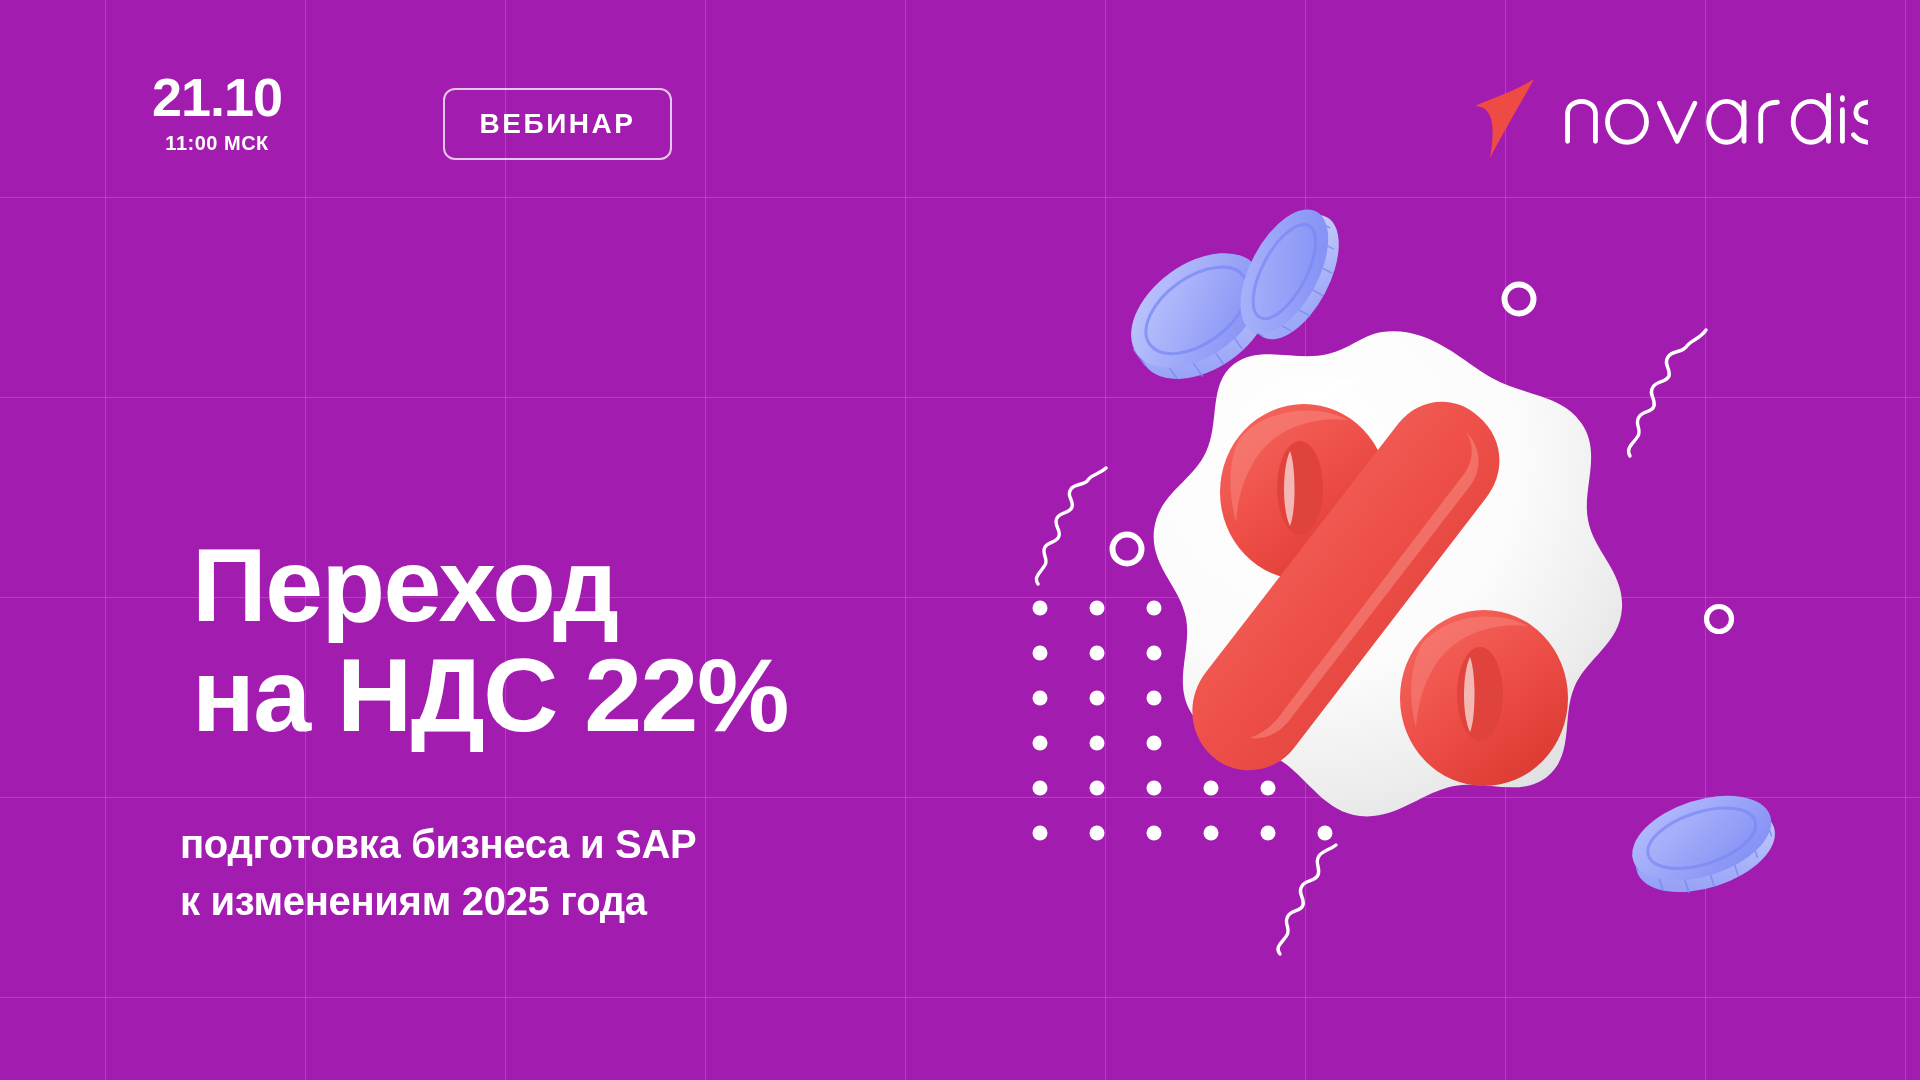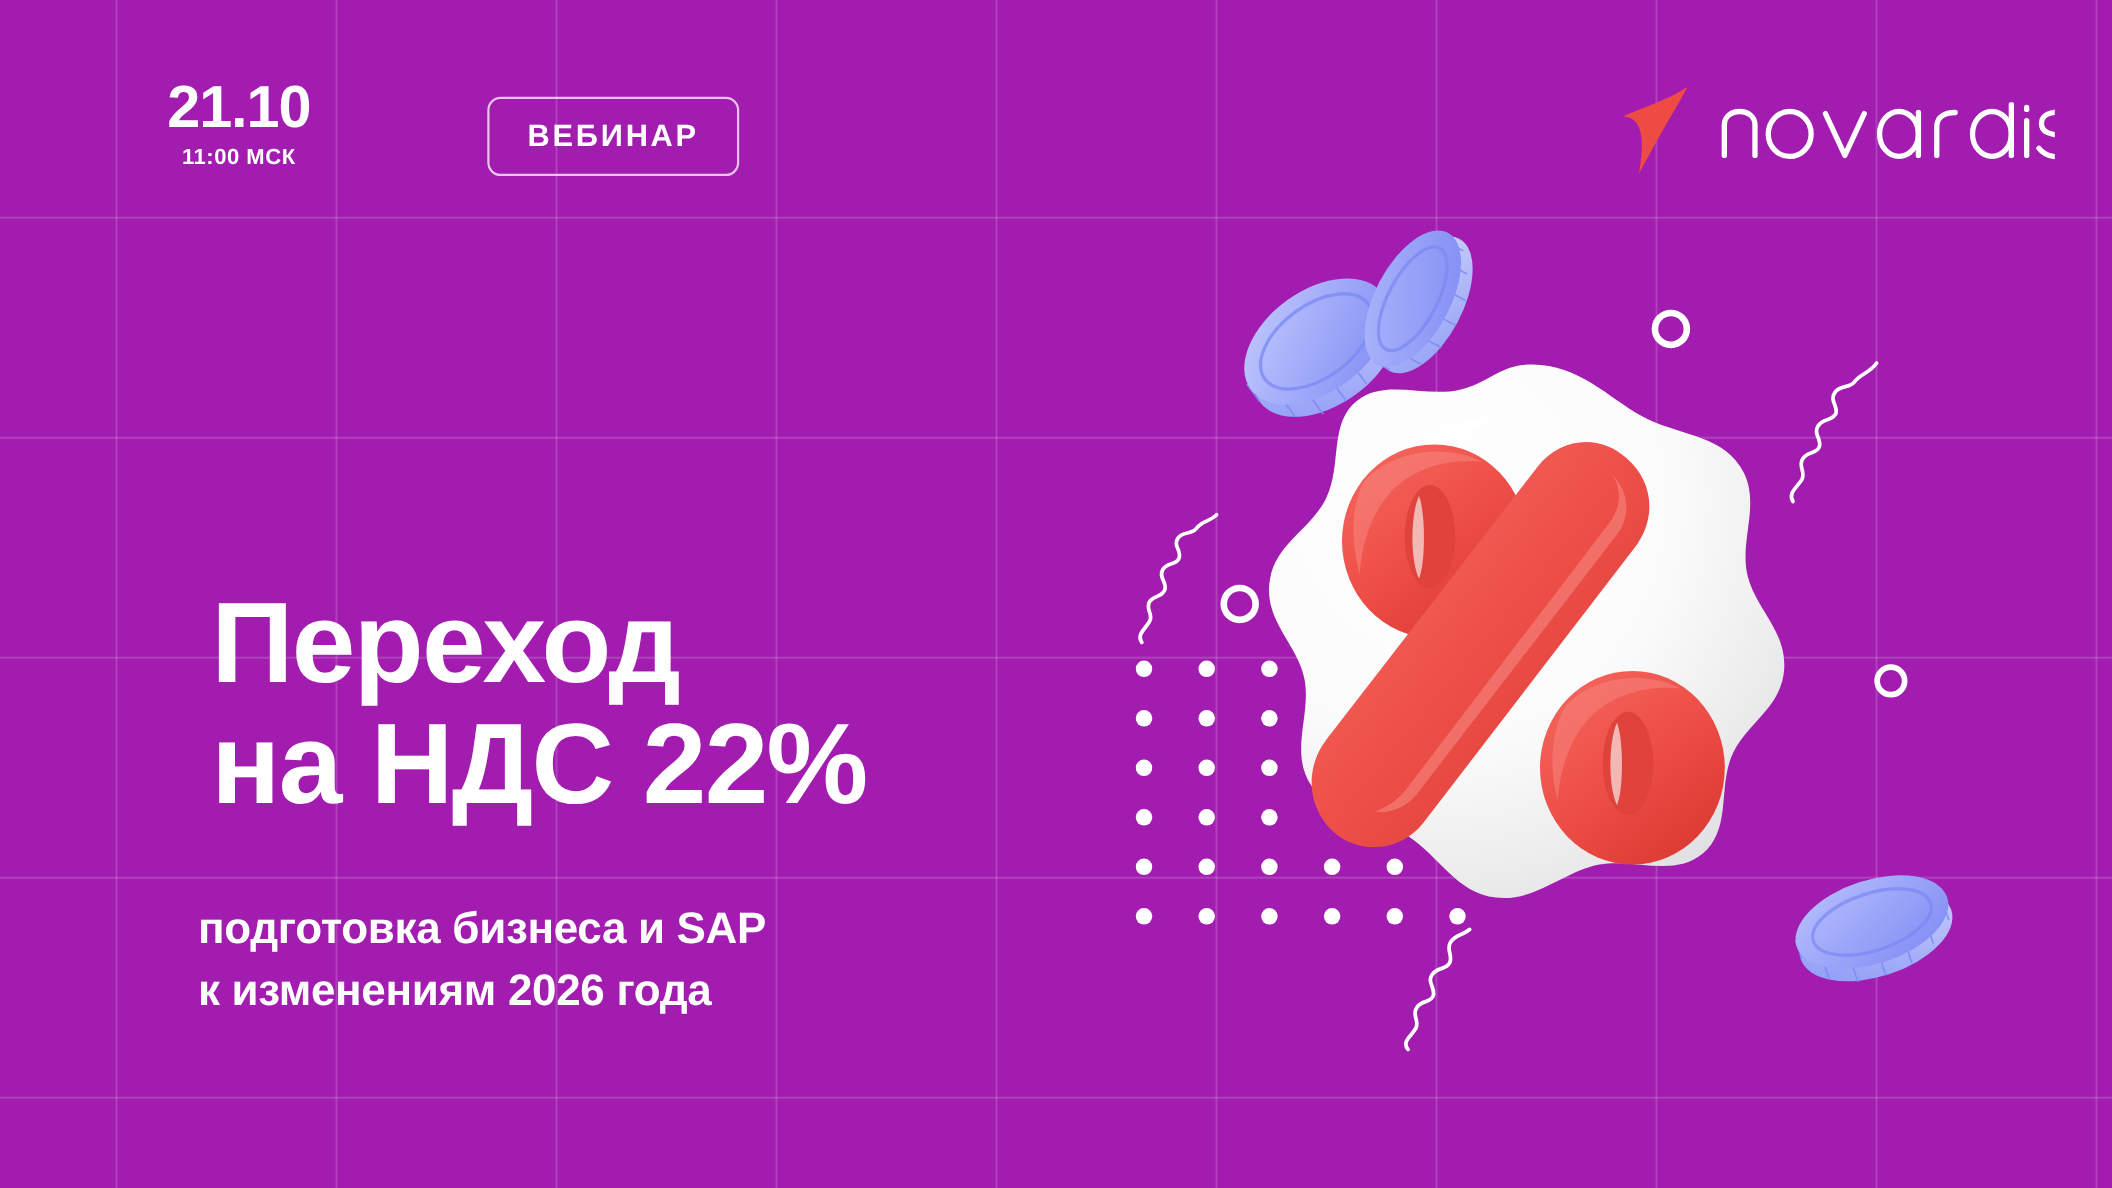--- a/index.html
+++ b/index.html
@@ -355,16 +355,16 @@
     </svg>
   </div>
 
   <div class="headline">
     <div>Переход</div>
     <div>на НДС 22%</div>
   </div>
 
   <div class="subtitle">
     <div>подготовка бизнеса и SAP</div>
-    <div>к изменениям 2026 года</div>
+    <div>к изменениям 2025 года</div>
   </div>
 
 </div>
 
 </body></html>

